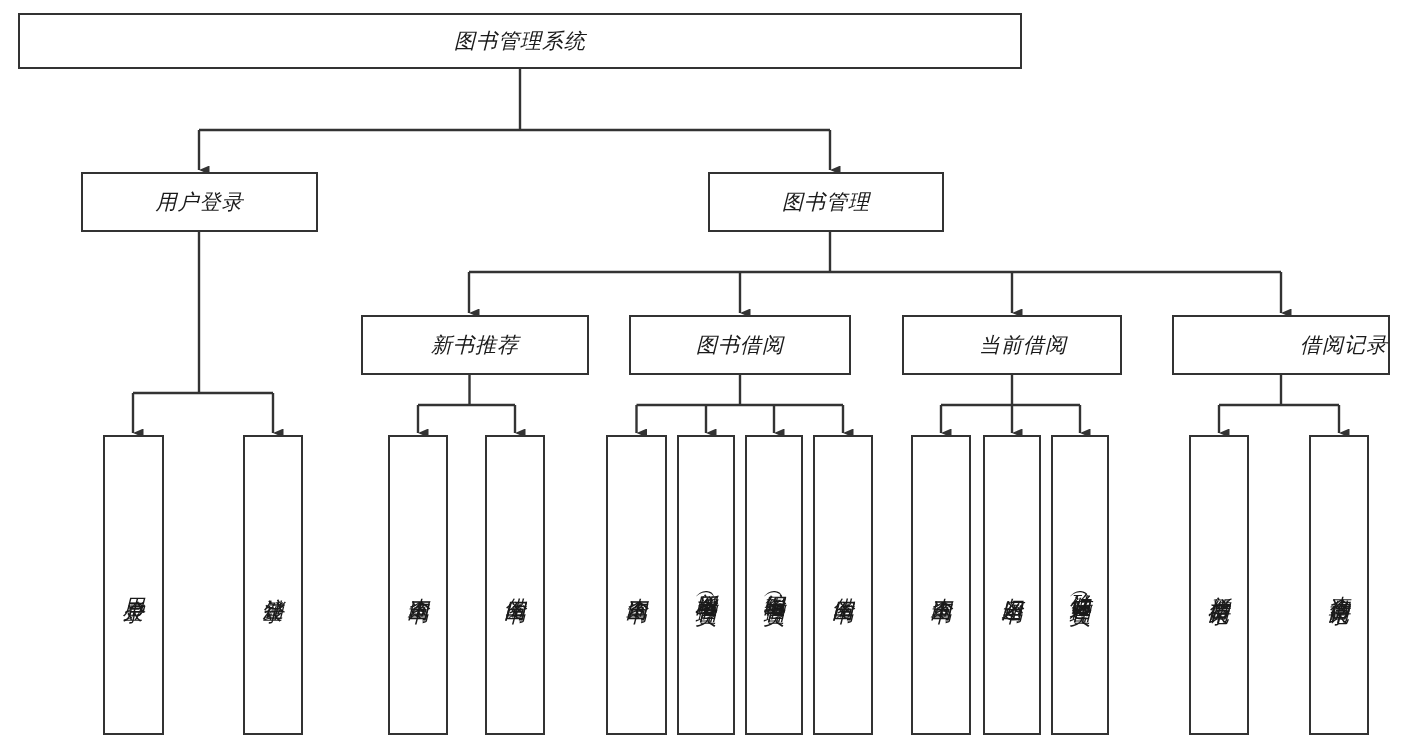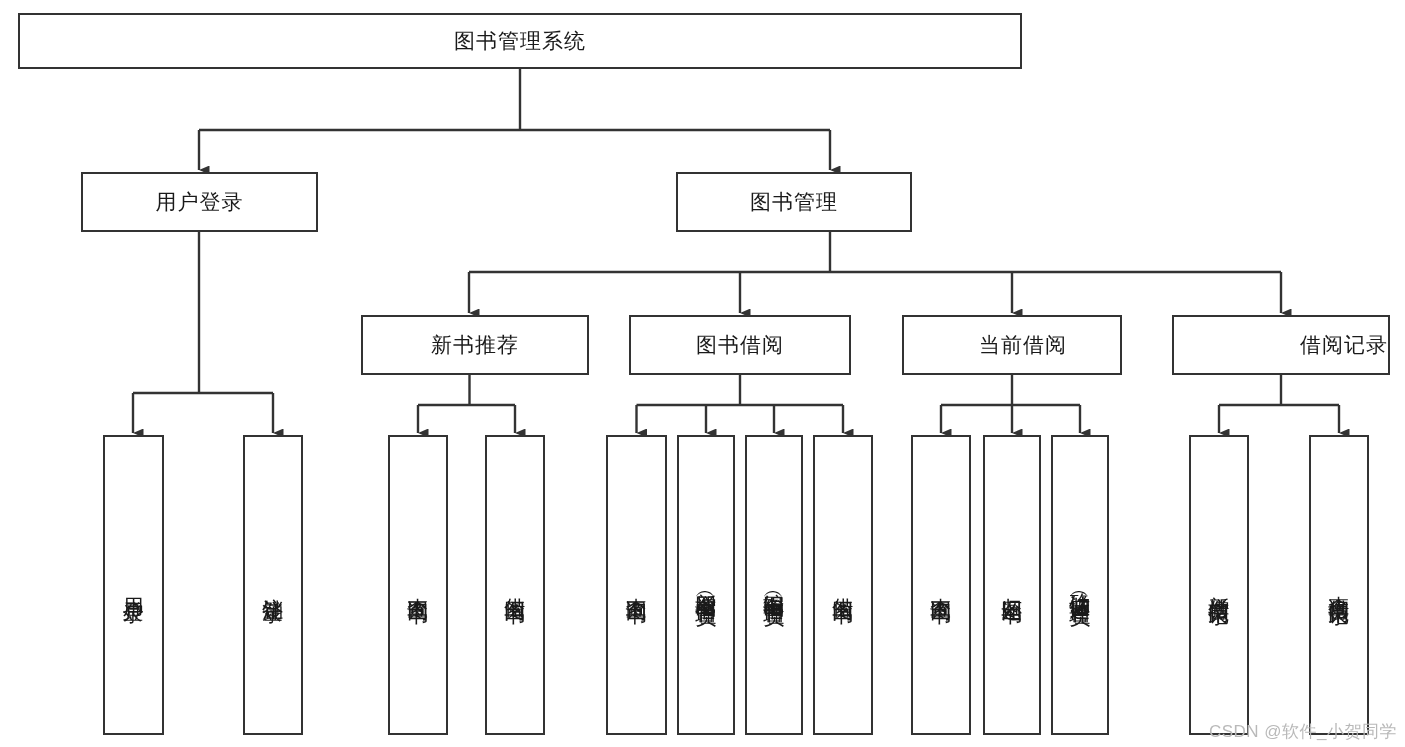--- a/index.html
+++ b/index.html
@@ -9,20 +9,21 @@
   }
   body {
     font-family: "Liberation Sans", "DejaVu Sans", sans-serif;
   }
   #canvas {
     position: relative;
     width: 1405px;
     height: 747px;
     background: #ffffff;
     overflow: hidden;
+    font-style: italic;
   }
   #wires {
     position: absolute;
     left: 0;
     top: 0;
     width: 1405px;
     height: 747px;
     pointer-events: none;
   }
   .node {
@@ -111,21 +112,21 @@
   </svg>
 
   <div class="node h" id="node-root" style="left: 18px; top: 13px; width: 1004px; height: 56px;">
     <span class="htext">图书管理系统</span>
   </div>
 
   <div id="level2-group">
       <div class="node h" style="left: 81px; top: 172px; width: 237px; height: 60px;">
         <span class="htext">用户登录</span>
       </div>
-      <div class="node h" style="left: 676px; top: 172px; width: 236px; height: 60px;">
+      <div class="node h" style="left: 708px; top: 172px; width: 236px; height: 60px;">
         <span class="htext">图书管理</span>
       </div>
     </div>
 
   <div id="level3-group">
       <div class="node h" style="left: 361px; top: 315px; width: 228px; height: 60px;">
         <span class="htext">新书推荐</span>
       </div>
       <div class="node h" style="left: 629px; top: 315px; width: 222px; height: 60px; justify-content: center;">
         <span class="htext">图书借阅</span>
@@ -173,14 +174,13 @@
         <span class="vtext">确认归还（管理员）</span>
       </div>
       <div class="node v" style="left: 1189px; top: 435px; width: 60px; height: 300px;">
         <span class="vtext">新增借阅记录</span>
       </div>
       <div class="node v" style="left: 1309px; top: 435px; width: 60px; height: 300px;">
         <span class="vtext">查询借阅记录</span>
       </div>
     </div>
 
-  <div class="watermark">CSDN @软件_小贺同学</div>
 </div>
 
 </body></html>

